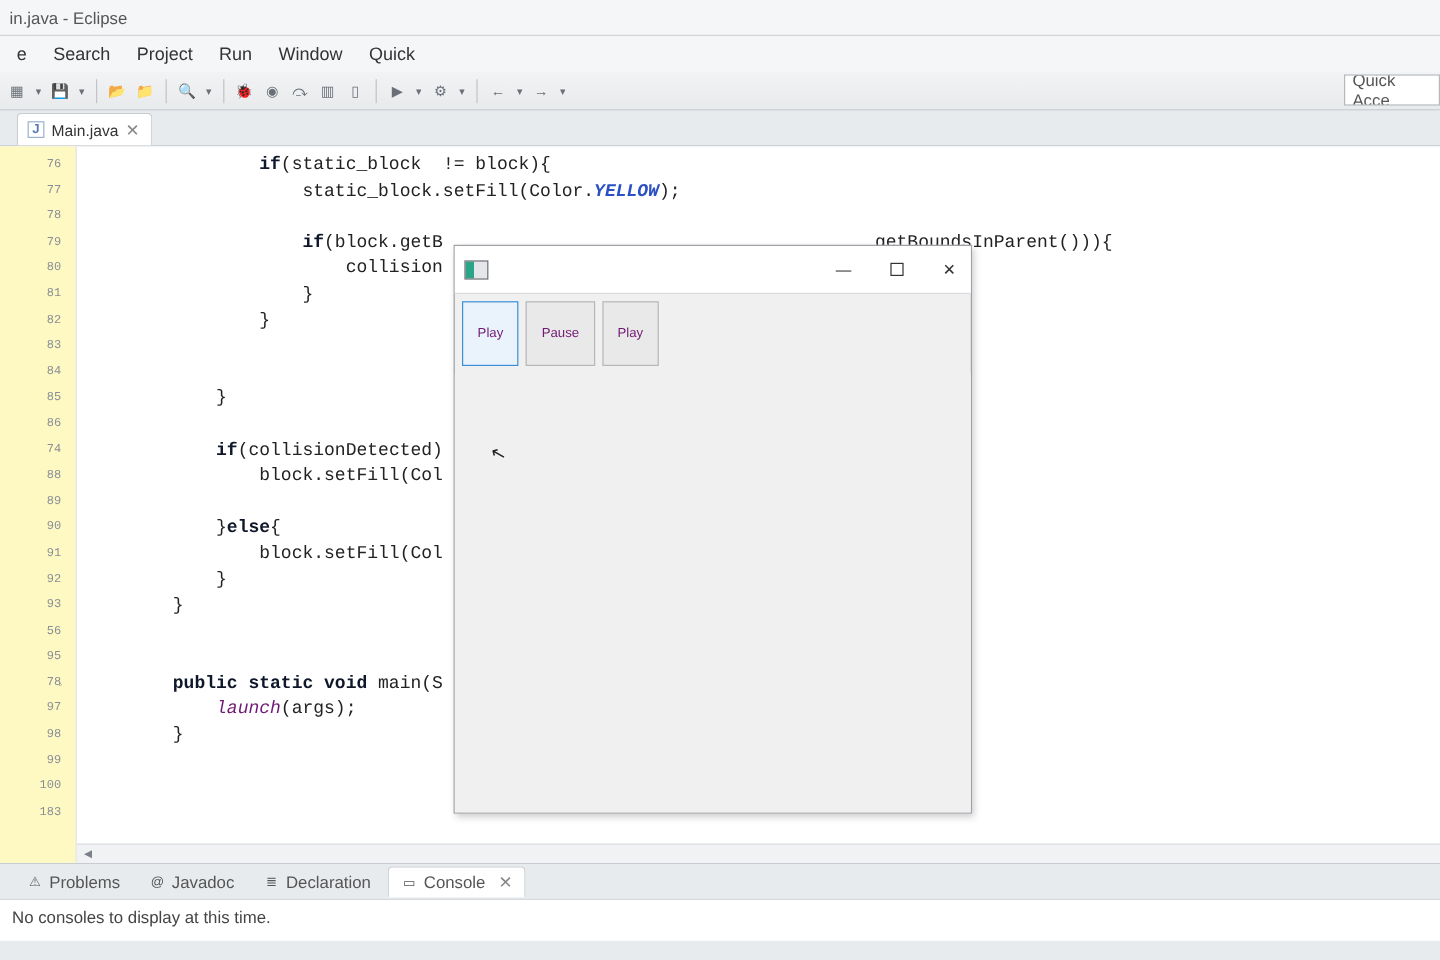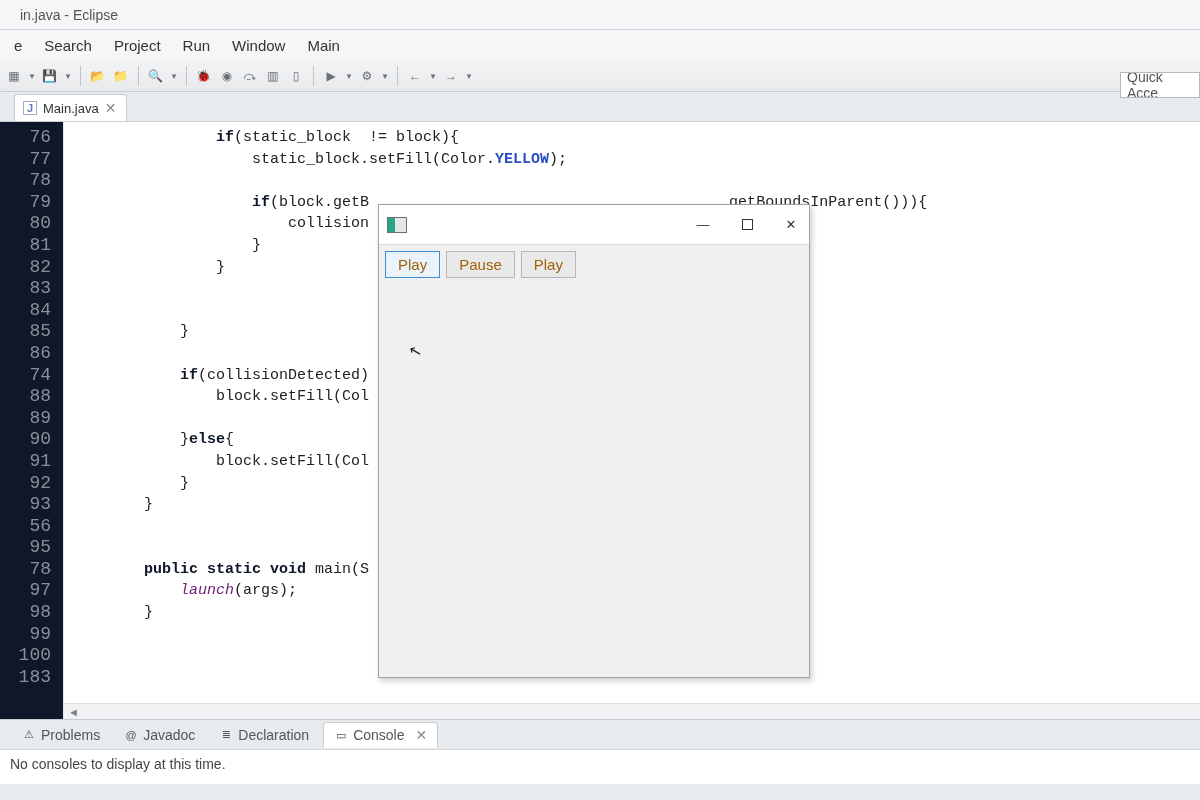--- a/index.html
+++ b/index.html
@@ -13,21 +13,21 @@
     position: relative;
     color: #2b2b2b;
   }
   
   .title-bar {
     height: 30px;
     background: #f5f6f8;
     border-bottom: 1px solid #d0d3d7;
     display: flex;
     align-items: center;
-    padding: 0 20px;
+    padding: 0 8px;
     font-size: 14px;
     color: #555;
   }
   
   .menu-bar {
     height: 30px;
     background: #f5f6f8;
     display: flex;
     align-items: center;
     padding: 0 4px;
@@ -52,21 +52,21 @@
   }
   .tool-btn {
     width: 20px; height: 20px;
     display: inline-flex; align-items: center; justify-content: center;
     cursor: default; border-radius: 2px;
     font-size: 12px; color: #6a6f78;
   }
   .tool-drop { width: 10px; font-size: 9px; color: #6a6f78; display: inline-flex; align-items: center; justify-content: center; }
   .tool-sep { width: 1px; height: 20px; background: #c0c3c9; margin: 0 4px; }
   .quick-access {
-    position: absolute; right: 0; top: 12px;
+    position: absolute; right: 0; top: 2px;
     height: 26px; width: 80px;
     background: #fff; border: 1px solid #b5b8bd;
     display: flex; align-items: center; padding: 0 6px;
     font-size: 14px; color: #555;
     overflow: hidden;
   }
   
   .tabs-row {
     height: 30px;
     background: #e8ebee;
@@ -95,45 +95,45 @@
   
   .editor {
     background: #ffffff;
     height: 598px;
     position: relative;
     display: flex;
     border-bottom: 1px solid #c8cbcf;
   }
   .gutter {
     width: 64px;
-    background: #0f172a;
+    background: #fef9c3;
     text-align: right;
     padding: 5px 12px 0 0;
     font-family: Consolas, "Courier New", monospace;
-    font-size: 18px;
+    font-size: 10px;
     color: #8a8f97;
     line-height: 21.6px;
     border-right: 1px solid #e2e4e8;
   }
   .gutter .ln.override { position: relative; }
   .gutter .ln.override::after {
     content: "◦"; position: absolute; right: -2px; top: 2px; font-size: 9px; color: #7d8894;
   }
   .code {
     flex: 1;
     padding: 5px 0 0 8px;
     font-family: Consolas, "Courier New", monospace;
     font-size: 15px;
     line-height: 21.6px;
     white-space: pre;
     overflow: hidden;
   }
   .kw { color: #0f172a; font-weight: bold; }
   .static-field { color: #701a75; font-style: italic; }
-  .const-field { color: #2a50c4; font-weight: bold; }
+  .const-field { color: #2a50c4; font-weight: bold; font-style: italic; }
   .plain { color: #222; }
   
   .hscroll {
     position: absolute; bottom: 0; left: 64px; right: 0;
     height: 16px; background: #f1f2f4;
     display: flex; align-items: center; padding: 0 4px;
     border-top: 1px solid #dadce0;
   }
   .hscroll-arrow { font-size: 11px; color: #7c8088; }
   
@@ -186,23 +186,23 @@
   }
   .win-controls { display: flex; gap: 24px; align-items: center; }
   .win-ctl { width: 20px; height: 20px; display:flex; align-items:center; justify-content:center; color:#333; font-size: 13px; }
   .win-sq { width: 11px; height: 11px; border: 1.5px solid #333; }
   .app-toolbar {
     padding: 6px 6px; display:flex; gap:6px;
   }
   .app-btn {
     background: #e9e9e9;
     border: 1px solid #b5b7bb;
-    padding: 4px 12px;
-    font-size: 15px;
-    color: #a16207;
+    padding: 20px 12px;
+    font-size: 11px;
+    color: #701a75;
   }
   .app-btn.selected {
     border: 1.5px solid #3b8fd6;
     background: #eaf3fb;
   }
   .app-content { flex: 1; background: #f0f0f0; position: relative; }
   .cursor {
     position: absolute; left: 30px; top: 58px;
     font-size: 15px; color: #222;
     transform: rotate(-15deg);
@@ -214,21 +214,21 @@
 <div class="title-bar">
   <span>in.java - Eclipse</span>
 </div>
 
 <div class="menu-bar" id="menu-bar">
     <div class="menu-item">e</div>
     <div class="menu-item">Search</div>
     <div class="menu-item">Project</div>
     <div class="menu-item">Run</div>
     <div class="menu-item">Window</div>
-    <div class="menu-item">Main</div>
+    <div class="menu-item">Quick</div>
   </div>
 
 <div class="toolbar" id="toolbar">
   <span class="tool-btn">▦</span>
     <span class="tool-drop">▾</span>
     <span class="tool-btn">💾</span>
     <span class="tool-drop">▾</span>
     <span class="tool-sep"></span>
     <span class="tool-btn">📂</span>
     <span class="tool-btn">📁</span>

